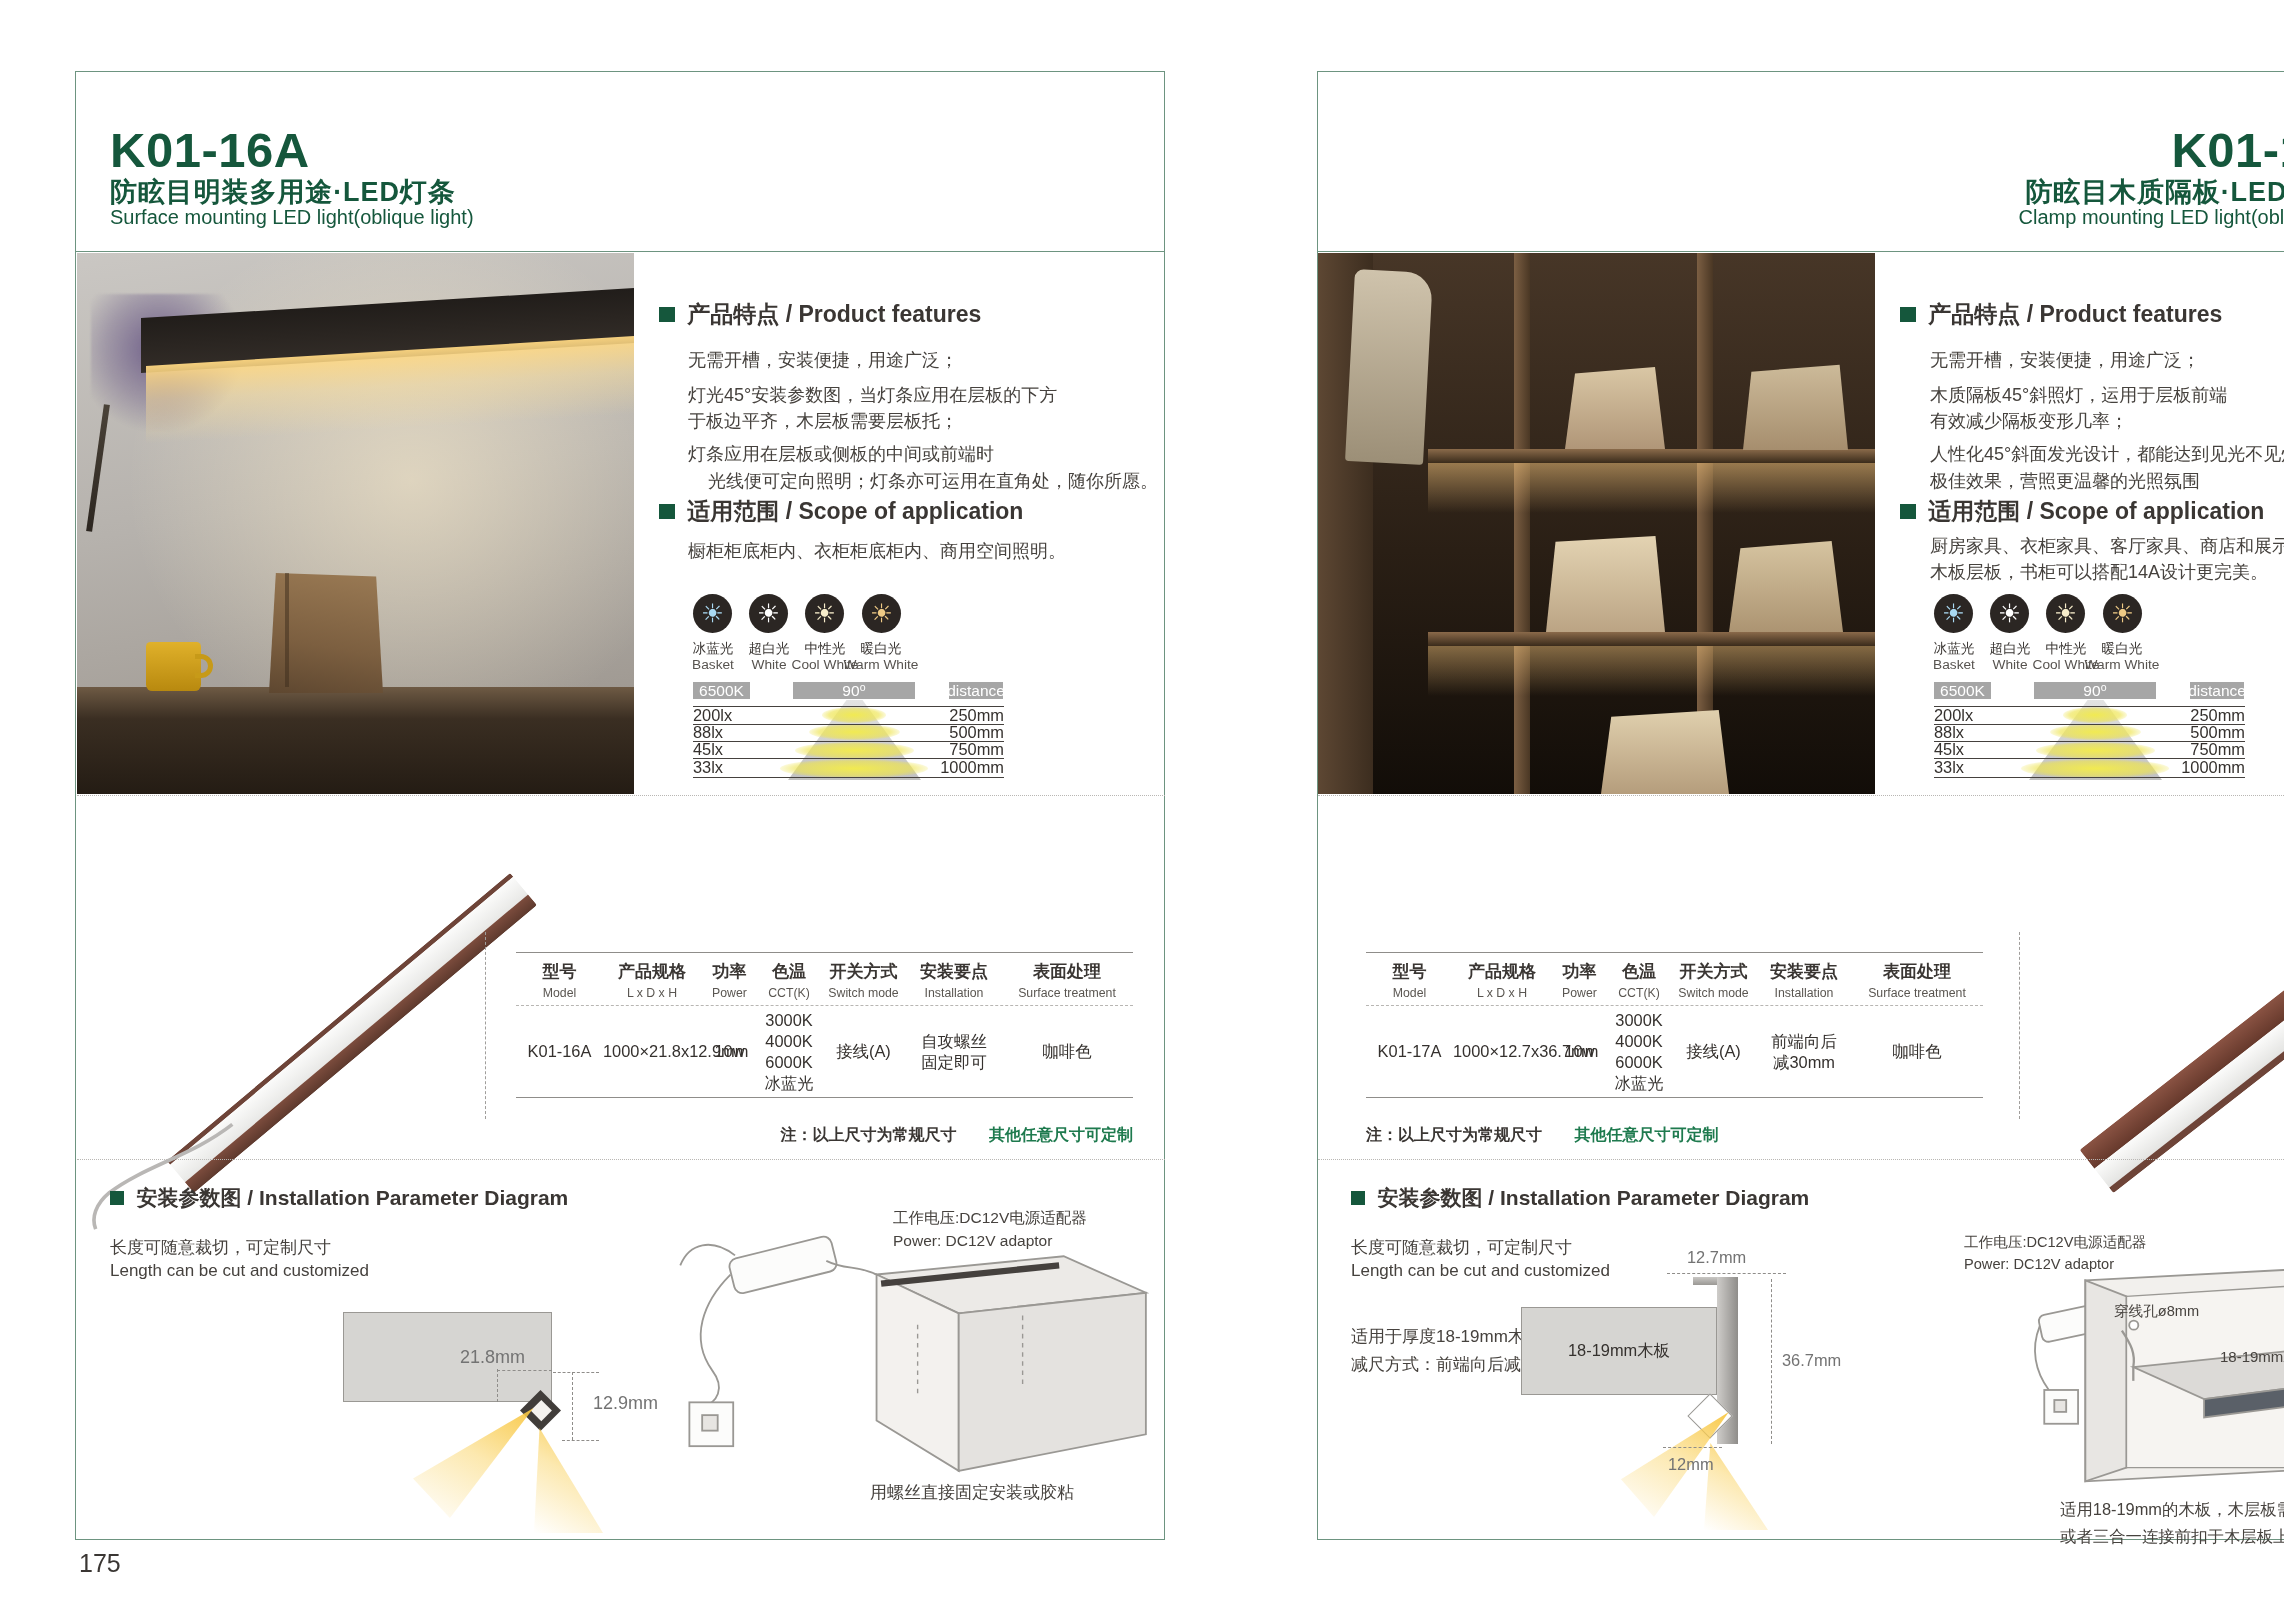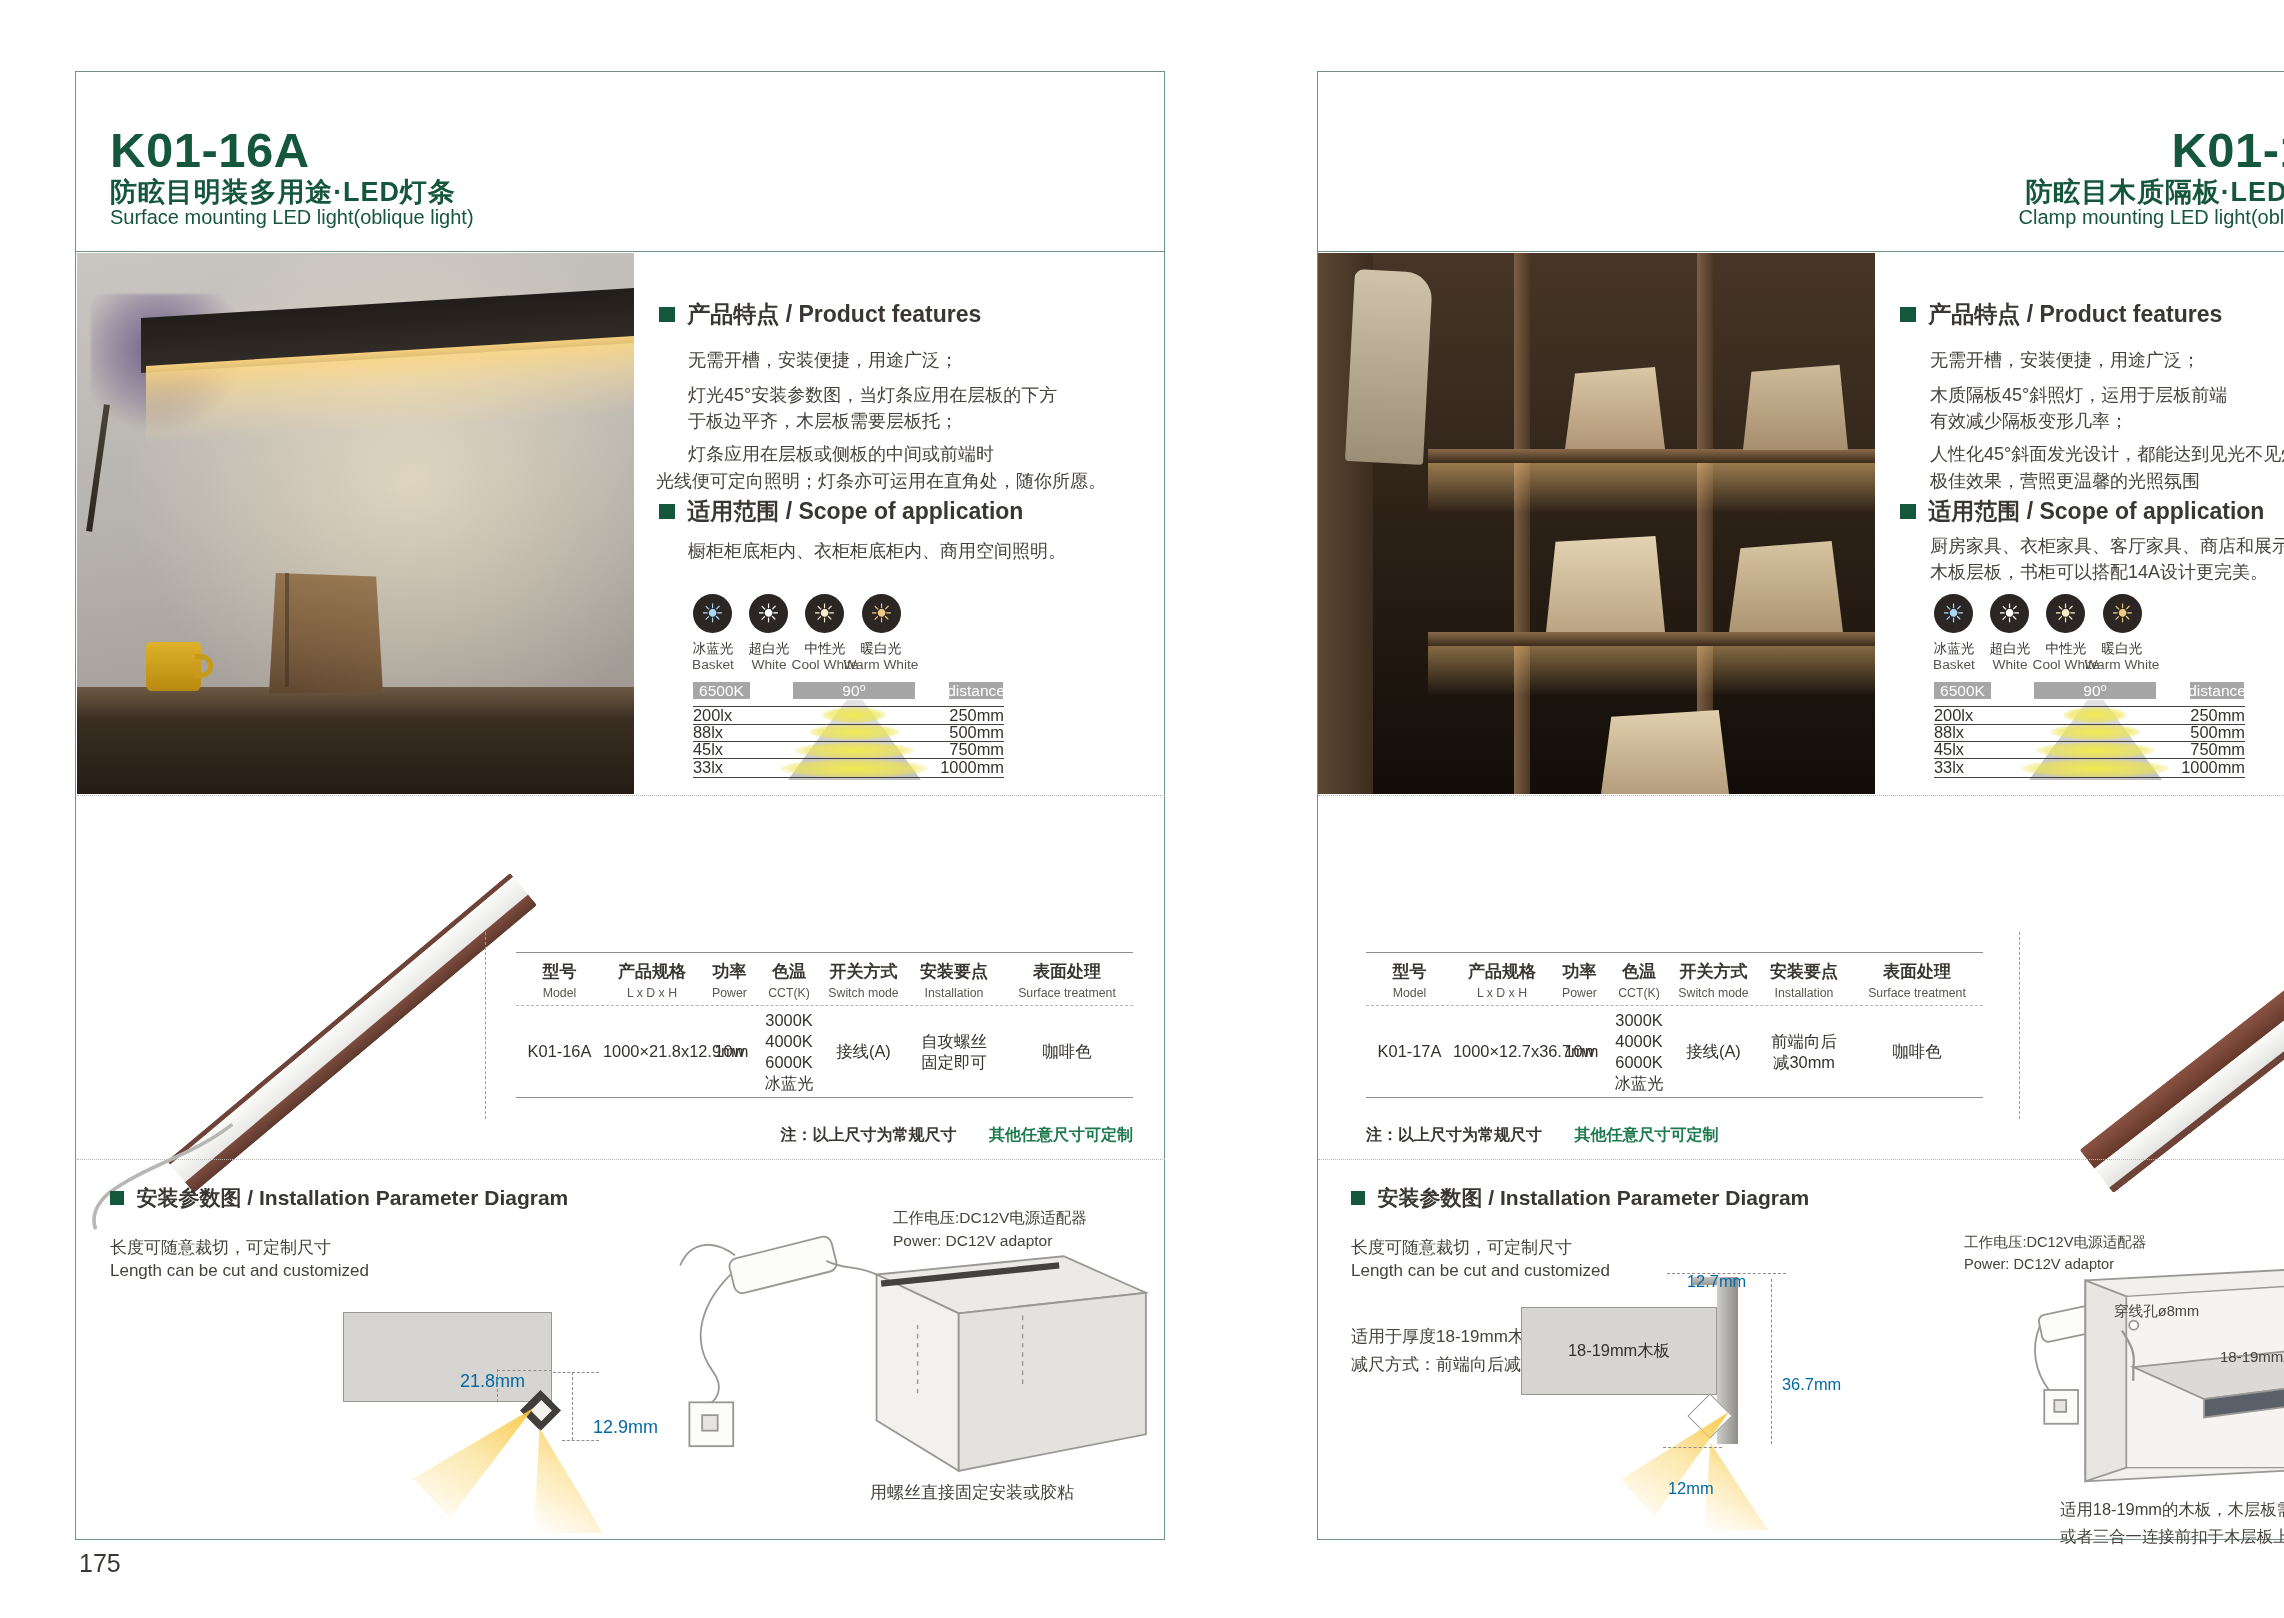--- a/index.html
+++ b/index.html
@@ -48,21 +48,21 @@
   .cell{font-size:16.4px;color:#35312e;text-align:center;}
   .cellline{line-height:21px;}
   .note{position:absolute;font-size:16px;font-weight:700;color:var(--ink);}
   .note .hl{color:var(--note-green);margin-left:28px;}
   .dotted{position:absolute;height:0;border-top:1.4px dotted #b9b7b4;}
   .vdash{position:absolute;width:0;border-left:0.9px dashed #a09e9b;}
   
   .strip{position:absolute;transform-origin:center;display:flex;flex-direction:column;border-radius:2.7px;overflow:hidden;}
   
   .panel{position:absolute;background:#d6d5d2;border:1.4px solid #9a9894;}
-  .dimtxt{position:absolute;font-size:18px;color:#0369a1;margin-top:24px;}
+  .dimtxt{position:absolute;font-size:18px;color:#737373;}
   .dashh{position:absolute;height:0;border-top:0.9px dashed #8f8d8a;}
   .dashv{position:absolute;width:0;border-left:0.9px dashed #8f8d8a;}
   .conetri{position:absolute;background:linear-gradient(210deg,rgba(248,198,64,.95) 0%,rgba(250,214,110,.55) 45%,rgba(250,220,130,0) 100%);}
   .smalltxt{font-size:15.5px;color:var(--body);}
 </style>
 </head>
 <body>
 
 <div class="sheet">
 
@@ -87,21 +87,21 @@
   </div>
 
   <div class="abs sechead" style="left:659px;top:299px;">
     <span class="sq"></span>
     <span>产品特点 / Product features</span>
   </div>
   <div class="abs bodytxt" style="left:688px;top:348px;">无需开槽，安装便捷，用途广泛；</div>
   <div class="abs bodytxt" style="left:688px;top:383px;">灯光45°安装参数图，当灯条应用在层板的下方</div>
   <div class="abs bodytxt" style="left:688px;top:409px;">于板边平齐，木层板需要层板托；</div>
   <div class="abs bodytxt" style="left:688px;top:442px;">灯条应用在层板或侧板的中间或前端时</div>
-  <div class="abs bodytxt" style="left:656px;top:469px;">光线便可定向照明；灯条亦可运用在直角处，随你所愿。</div>
+  <div class="abs bodytxt" style="left:708px;top:469px;">光线便可定向照明；灯条亦可运用在直角处，随你所愿。</div>
   <div class="abs sechead" style="left:659px;top:496px;">
     <span class="sq"></span>
     <span>适用范围 / Scope of application</span>
   </div>
   <div class="abs bodytxt" style="left:688px;top:539px;">橱柜柜底柜内、衣柜柜底柜内、商用空间照明。</div>
 
   <div class="licon" style="left:693px;top:594px;">
       <span style="color:#a9d9f2;">☀</span>
     </div>
   <div class="licon" style="left:749px;top:594px;">

